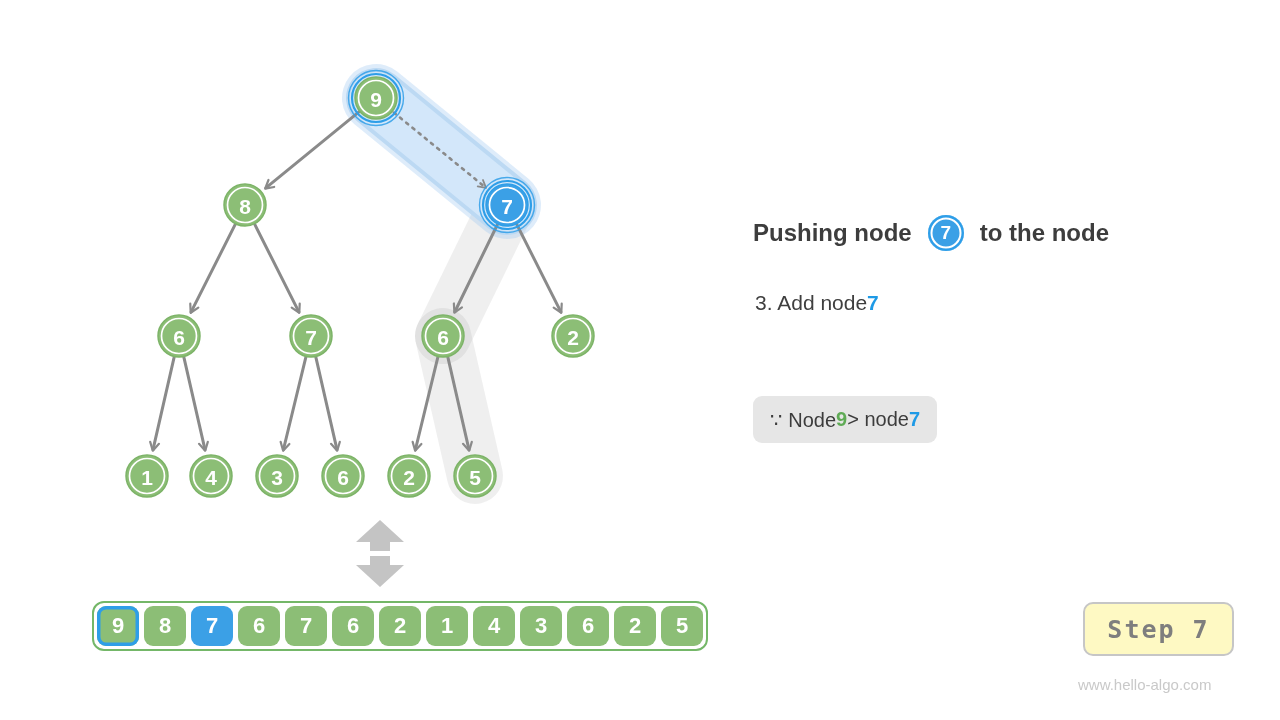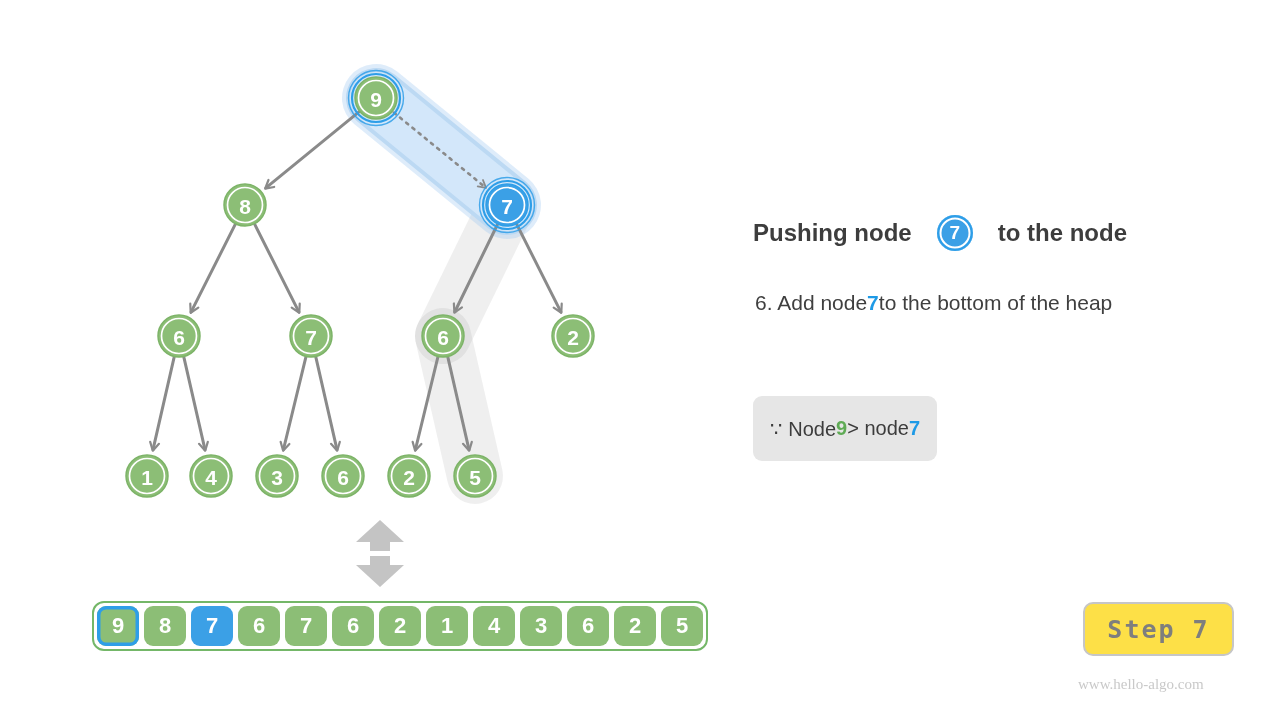--- a/index.html
+++ b/index.html
@@ -7,40 +7,40 @@
     width:1280px;height:720px;position:relative;overflow:hidden;
     background:#ffffff;
     font-family:"Liberation Sans","DejaVu Sans",sans-serif;
   }
   #stage{position:absolute;left:0;top:0;width:1280px;height:720px;}
   svg#tree-svg{position:absolute;left:0;top:0;}
 
   
   .panel-title{
     position:absolute;left:753px;top:212px;height:42px;
-    display:flex;align-items:center;gap:25px;
+    display:flex;align-items:center;gap:16px;
     font-size:24px;font-weight:bold;color:#3d3d3d;white-space:nowrap;justify-content:center;
   }
   .title-node{
     width:36px;height:36px;border-radius:50%;
     background:#3BA0E6;
     box-shadow: inset 0 0 0 2.5px #2E9EE8, inset 0 0 0 4.5px #ffffff;
     display:flex;align-items:center;justify-content:center;
     color:#ffffff;font-size:19px;font-weight:bold;
   }
   .step-line{
     position:absolute;left:755px;height:26px;display:flex;align-items:center;
     font-size:21px;color:#3f3f3f;white-space:nowrap;
   }
   #step-line-1{top:290px;}
   #step-line-2{top:343px;}
   .note-box{
     position:absolute;left:753px;top:396px;height:41px;
     display:inline-flex;align-items:center;
-    padding:12px 17px;border-radius:9px;background:#E6E6E6;
+    padding:3px 17px;border-radius:9px;background:#E6E6E6;
     font-size:20px;color:#3c3c3c;white-space:nowrap;
   }
   .rich b.blue{color:#1E9AE6;font-weight:bold;}
   .rich b.green{color:#5FAB55;font-weight:bold;}
 
   
   .heap-array{
     position:absolute;left:92px;top:601px;
     display:flex;gap:5px;padding:3px;
     border:2.5px solid #74B768;border-radius:12px;background:#ffffff;
@@ -49,28 +49,28 @@
     width:42px;height:40px;border-radius:9px;
     display:flex;align-items:center;justify-content:center;
     background:#8CBE76;color:#ffffff;font-size:22px;font-weight:bold;
   }
   .cell.blue{background:#3BA0E6;}
   .cell.blue-border{box-shadow: inset 0 0 0 3.5px #2E9EE8;}
 
   
   .step-badge{
     position:absolute;left:1083px;top:602px;width:147px;height:50px;
-    border:2px solid #C6C6C6;border-radius:10px;background:#fde047;
+    border:2px solid #C6C6C6;border-radius:10px;background:#fef9c3;
     display:flex;align-items:center;justify-content:center;
     font-family:"DejaVu Sans Mono","Liberation Mono",monospace;
     font-size:25px;font-weight:bold;color:#7E7E7E;letter-spacing:2px;
   }
   .watermark{
     position:absolute;left:1078px;top:676px;
-    font-family:Liberation Serif, serif;
+    font-family:Liberation Sans, sans-serif;
     font-size:15px;color:#C9C9C9;white-space:nowrap;
   }
 </style>
 </head>
 <body>
 
 <div id="stage">
 
   <svg id="tree-svg" width="1280" height="720" viewBox="0 0 1280 720">
     <defs>
@@ -181,23 +181,22 @@
 
   <div class="panel-title">
     <span>Pushing node</span>
     <span class="title-node">
       <span>7</span>
     </span>
     <span>to the node</span>
   </div>
 
   <div id="step-line-1" class="step-line rich">
-      <span>6. Add node </span>
+      <span>3. Add node </span>
       <b class="blue">7</b>
-      <span> to the bottom of the heap</span>
     </div>
 
   <div class="note-box rich">
       <span>∵ Node </span>
       <b class="green">9</b>
       <span> &gt; node </span>
       <b class="blue">7</b>
     </div>
 
   <div class="heap-array" id="heap-array">

